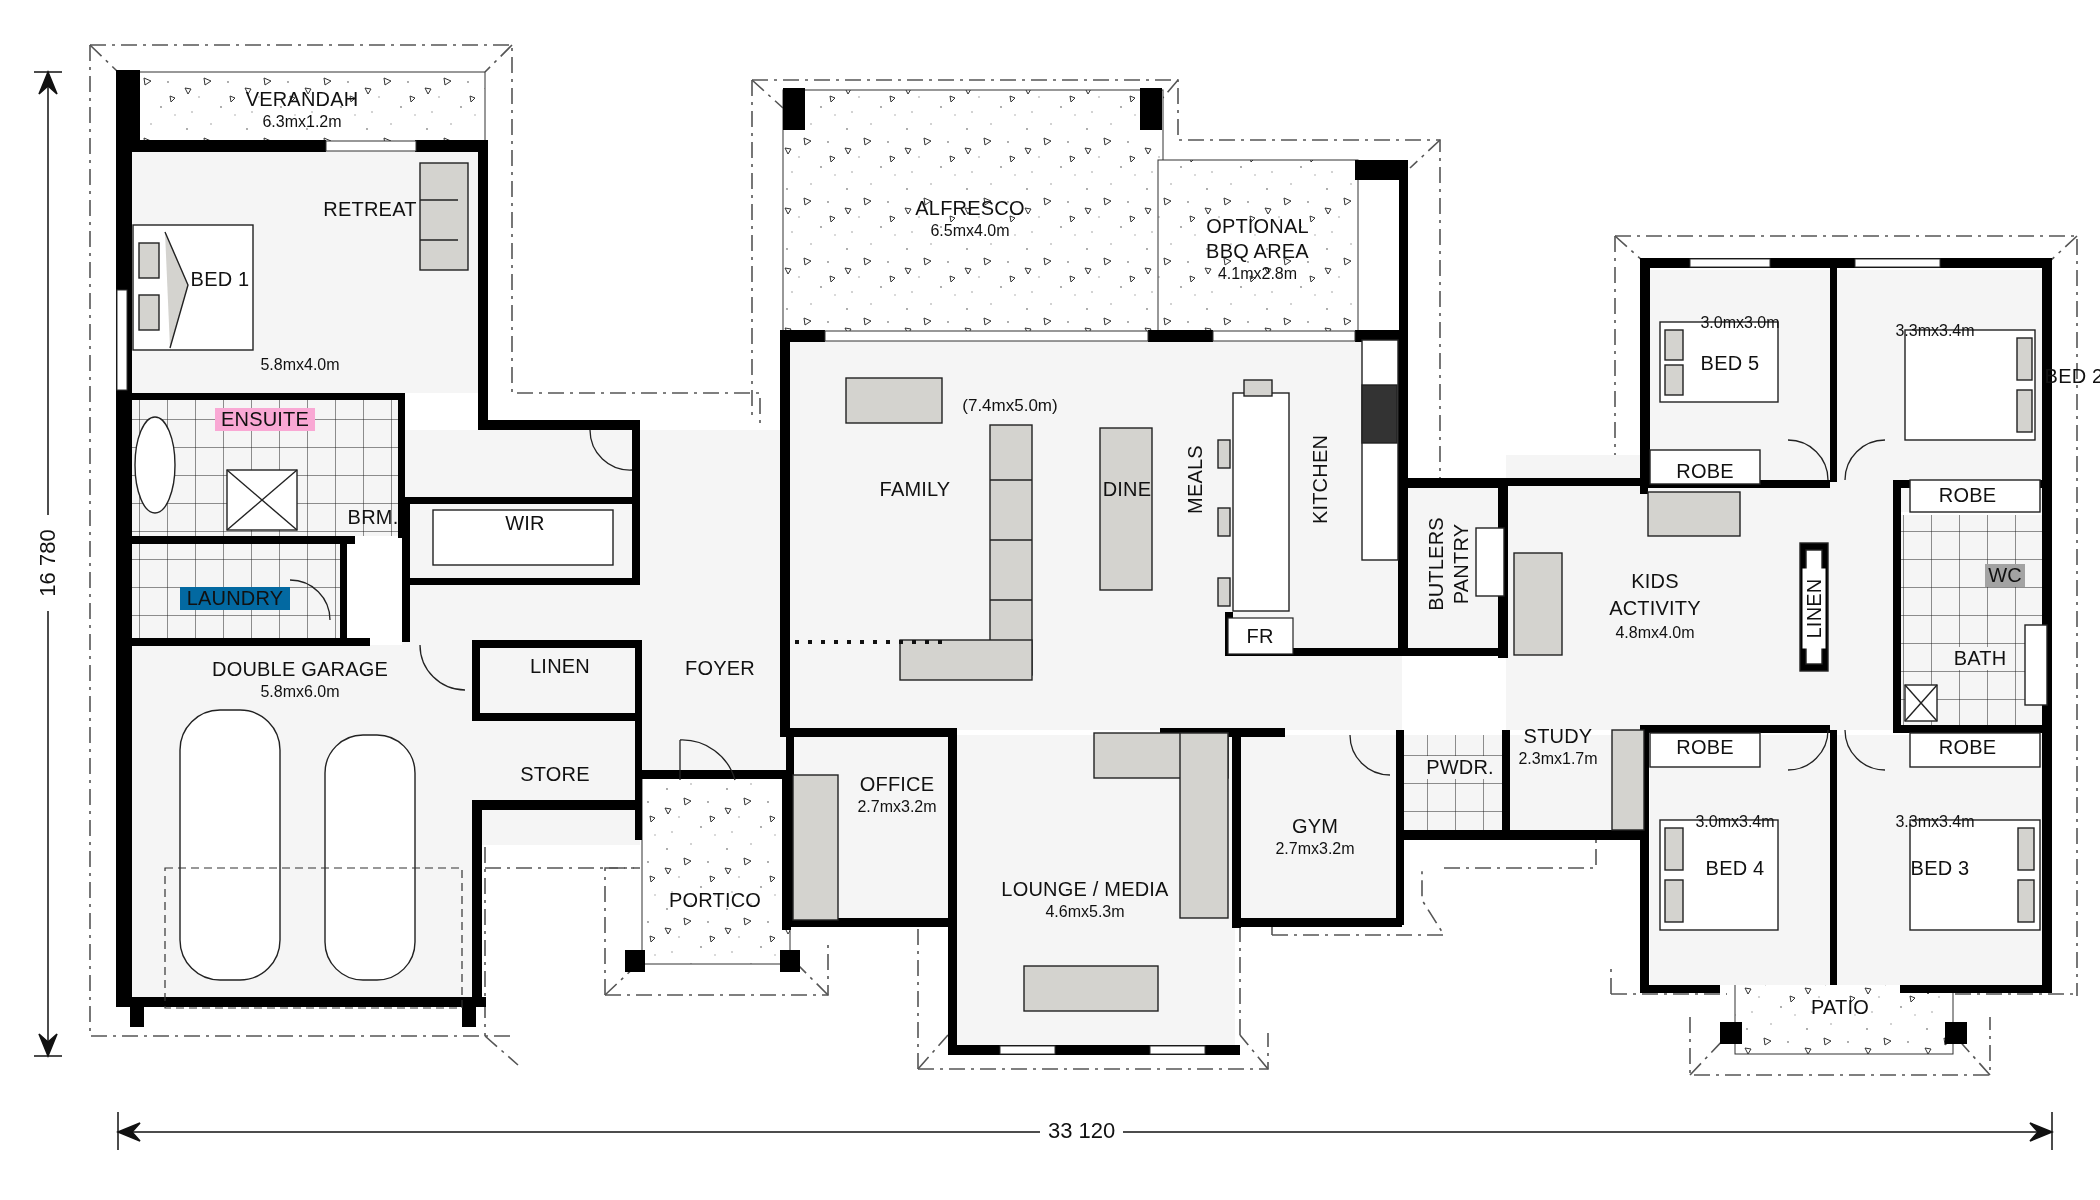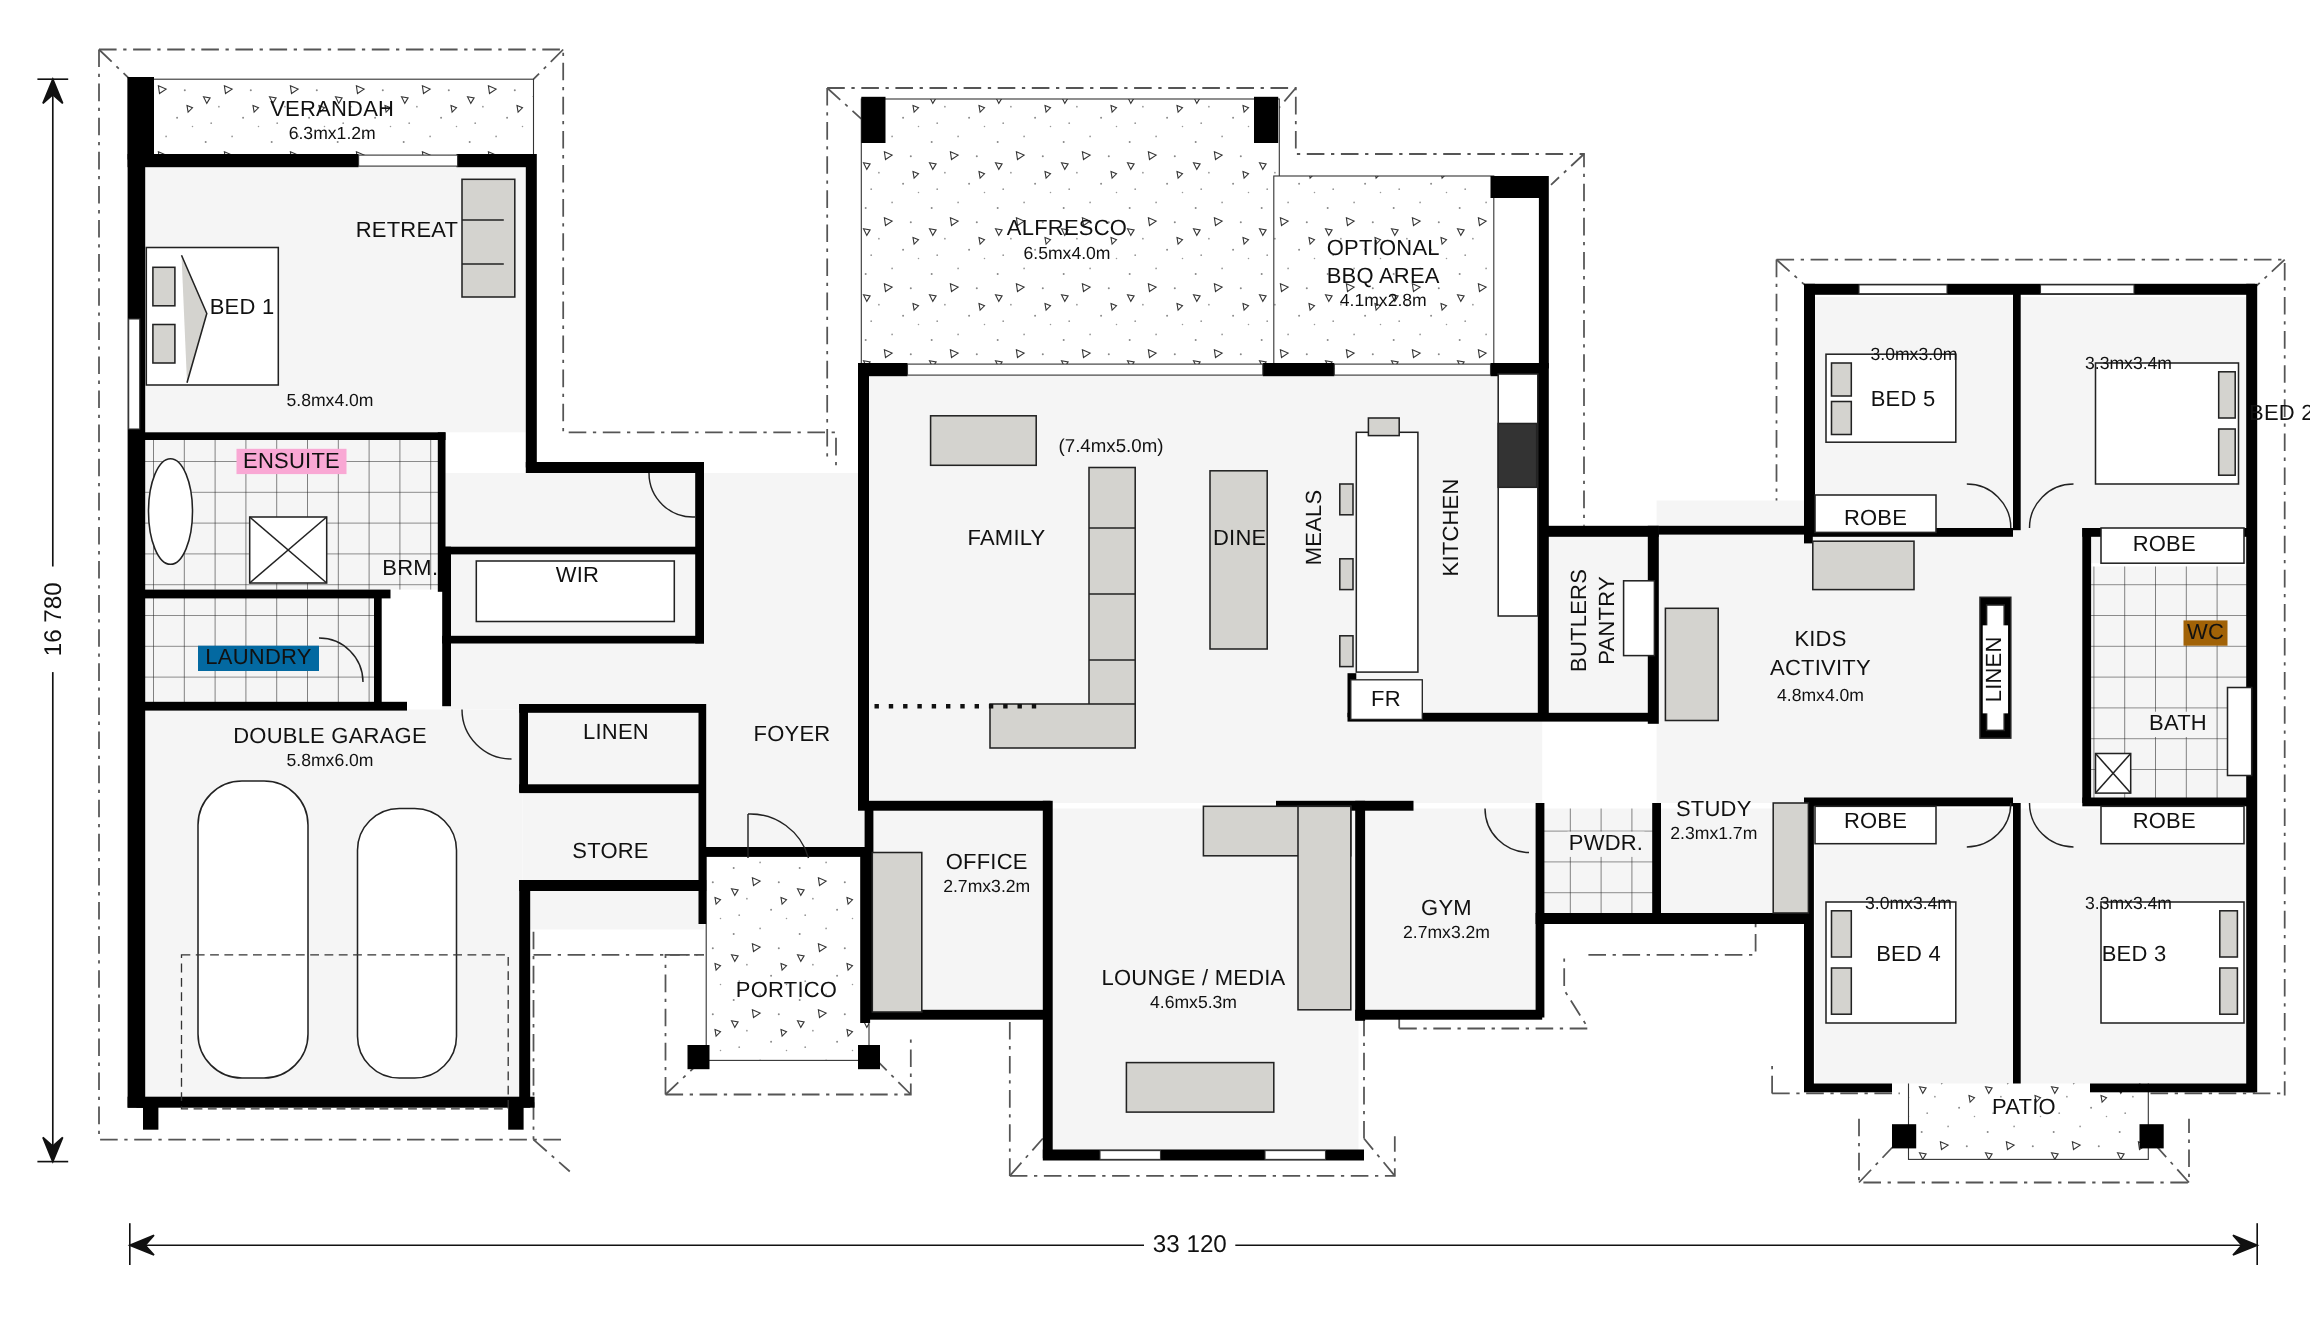--- a/index.html
+++ b/index.html
@@ -414,21 +414,21 @@
 </div>
 <div class="lbl" style="left:1991px;top:365px;width:70px;padding-left:48px;">
   <span class="name">BED 2</span>
 </div>
 <div class="lbl" style="left:1670px;top:460px;width:70px;">
   <span class="name">ROBE</span>
 </div>
 <div class="lbl" style="left:1930px;top:484px;width:75px;">
   <span class="name">ROBE</span>
 </div>
-<div class="lbl" style="left:1985px;top:564px;width:40px;background:#a16207;">
+<div class="lbl" style="left:1985px;top:564px;width:40px;background:#a3a3a3;">
   <span class="name">WC</span>
 </div>
 <div class="lbl" style="left:1950px;top:647px;width:60px;background:#f5f5f5;">
   <span class="name">BATH</span>
 </div>
 <div class="lbl" style="left:1670px;top:736px;width:70px;">
   <span class="name">ROBE</span>
 </div>
 <div class="lbl" style="left:1930px;top:736px;width:75px;">
   <span class="name">ROBE</span>

